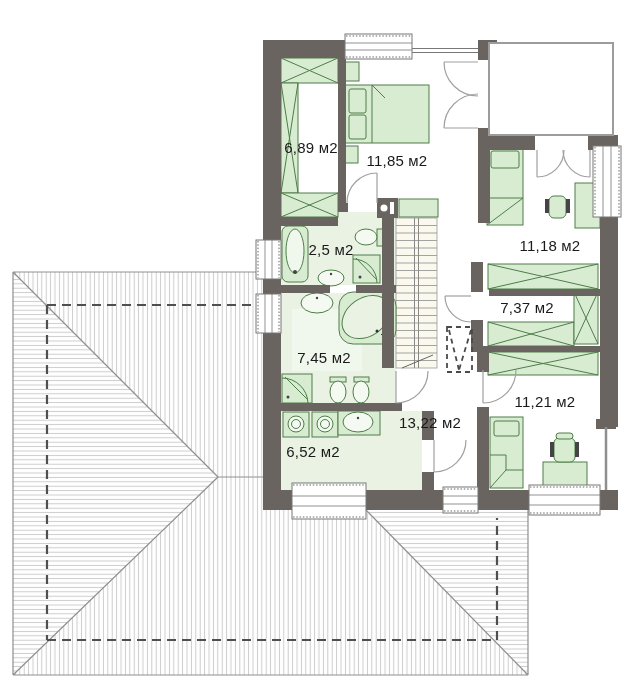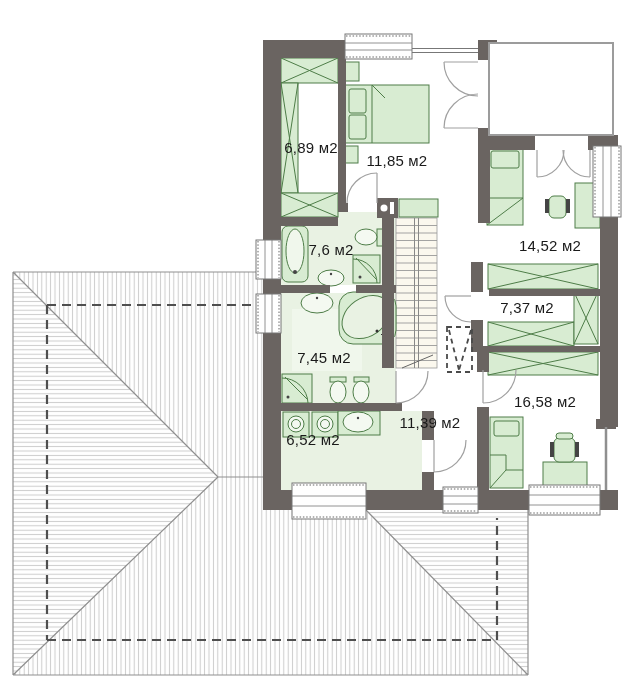--- a/index.html
+++ b/index.html
@@ -308,20 +308,20 @@
 
   <g fill="none" stroke="#4a4a4a" stroke-width="1.8" stroke-dasharray="5 4">
     <rect x="447" y="327" width="25" height="45"></rect>
     <line x1="449" y1="330" x2="459" y2="370"></line>
     <line x1="471" y1="330" x2="459" y2="370"></line>
   </g>
 </svg>
 
   <div class="room-label" style="left:311px;top:147px">6,89 м2</div>
   <div class="room-label" style="left:397px;top:160px">11,85 м2</div>
-  <div class="room-label" style="left:331px;top:249px">7,6 м2</div>
-  <div class="room-label" style="left:550px;top:245px">14,52 м2</div>
+  <div class="room-label" style="left:331px;top:249px">2,5 м2</div>
+  <div class="room-label" style="left:550px;top:245px">11,18 м2</div>
   <div class="room-label" style="left:527px;top:307px">7,37 м2</div>
   <div class="room-label" style="left:324px;top:357px">7,45 м2</div>
-  <div class="room-label" style="left:430px;top:422px">11,39 м2</div>
-  <div class="room-label" style="left:545px;top:401px">16,58 м2</div>
-  <div class="room-label" style="left:313px;top:439px">6,52 м2</div>
+  <div class="room-label" style="left:430px;top:422px">13,22 м2</div>
+  <div class="room-label" style="left:545px;top:401px">11,21 м2</div>
+  <div class="room-label" style="left:313px;top:451px">6,52 м2</div>
 </div>
 
 </body></html>

